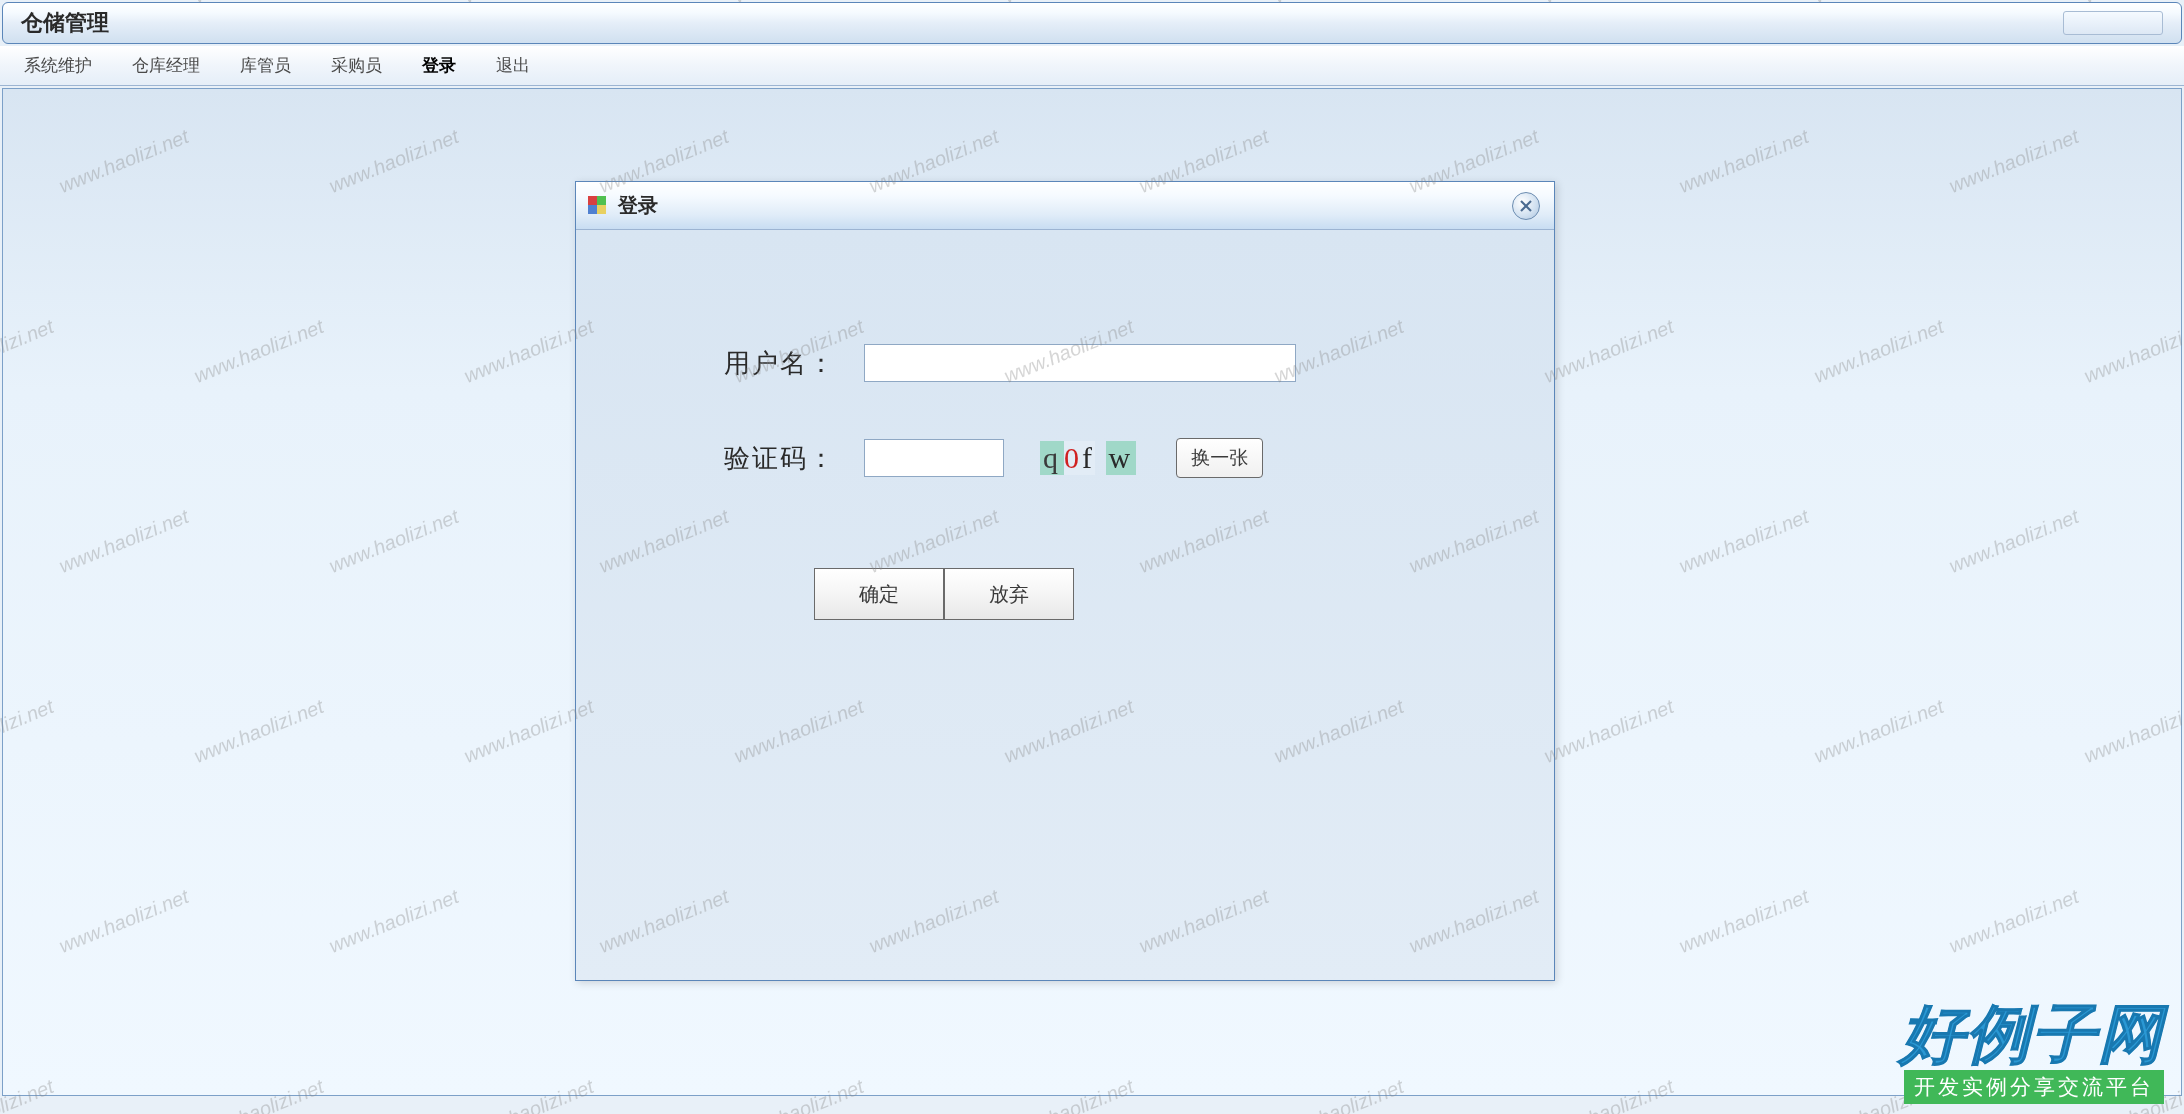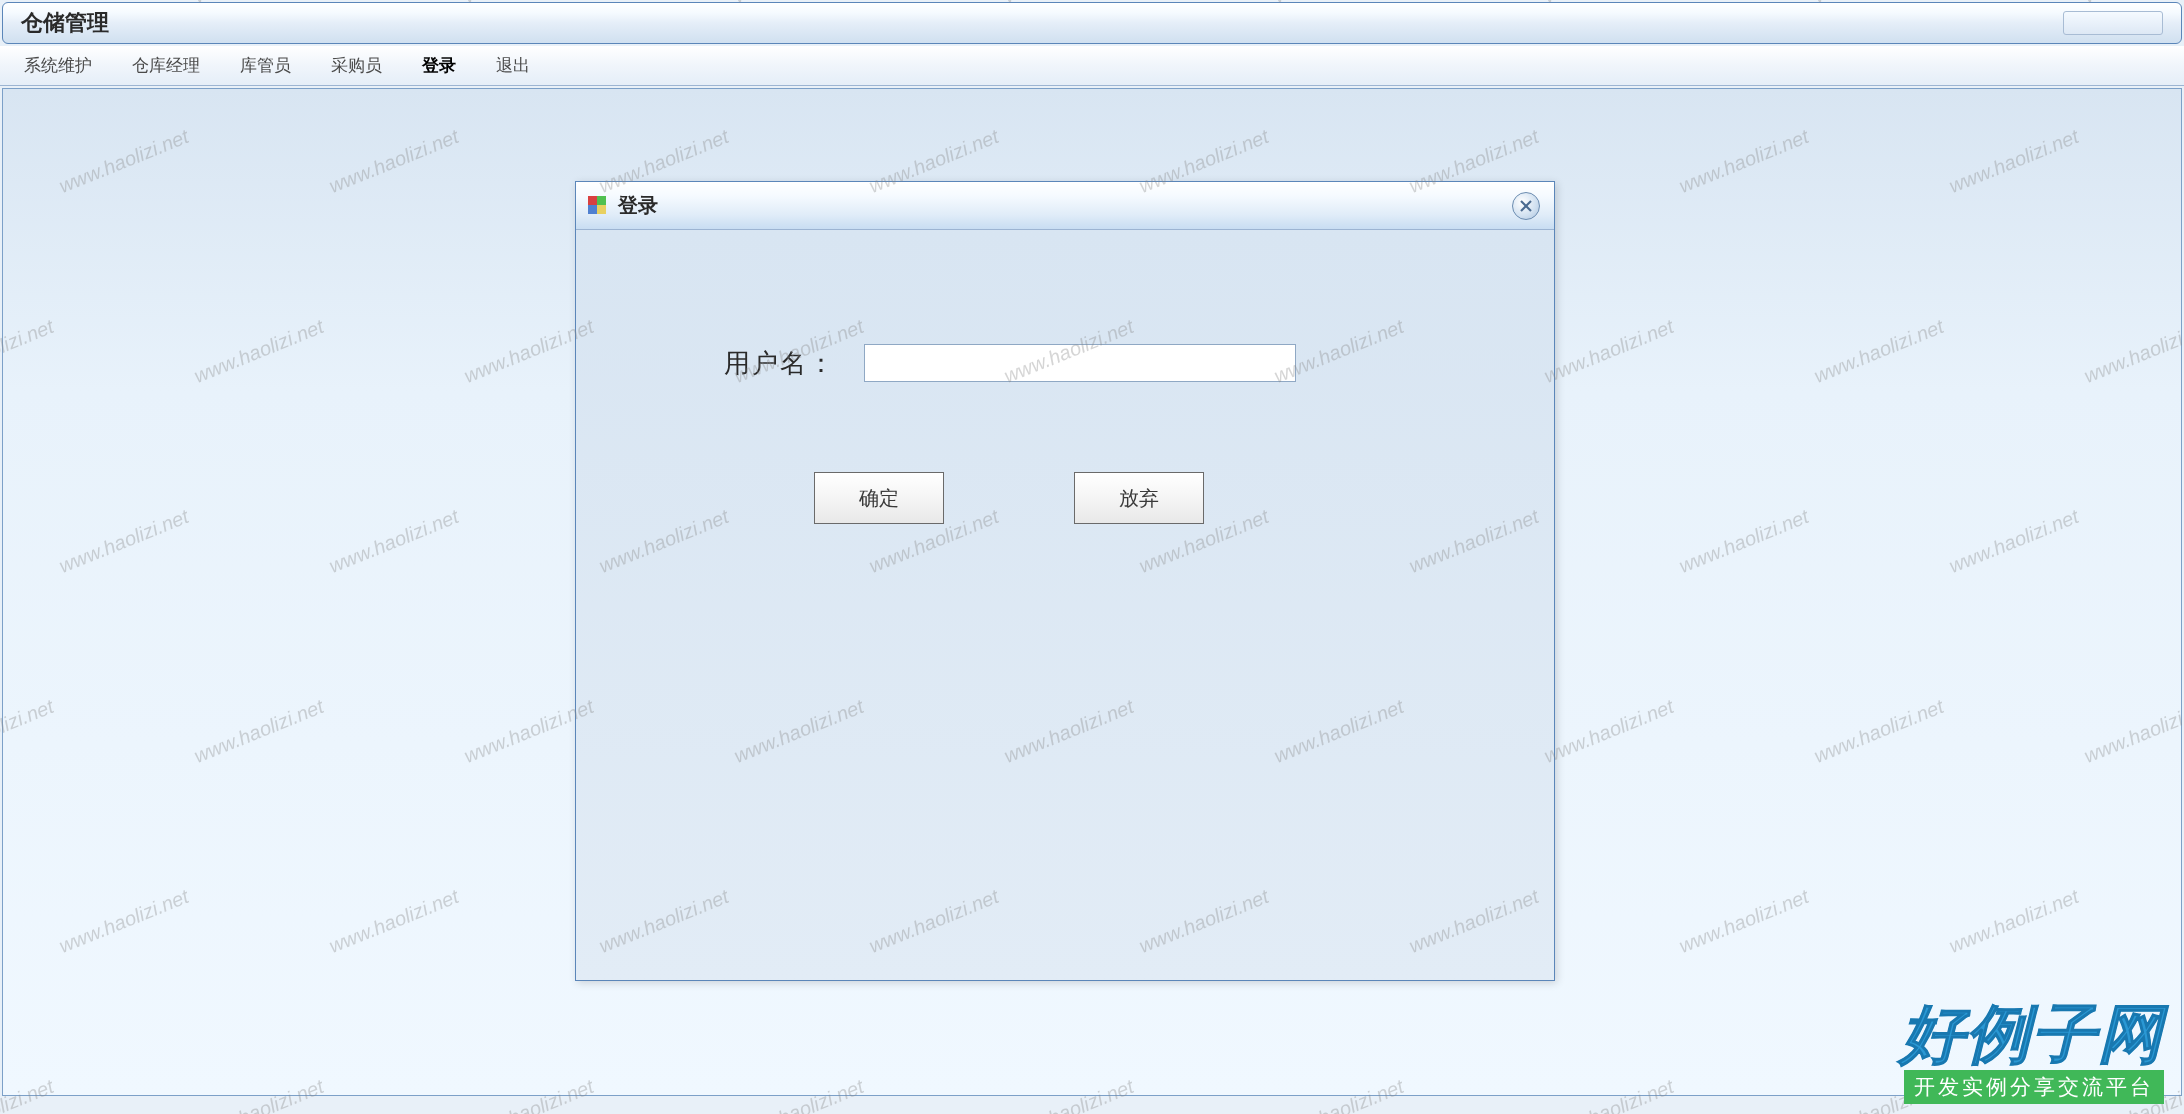--- a/index.html
+++ b/index.html
@@ -225,21 +225,20 @@
       border: 1px solid #6a6a6a;
       background: linear-gradient(to bottom, #ffffff, #f0f0f0);
       border-radius: 4px;
       font-size: 19px;
       color: #3a3a3a;
       cursor: pointer;
     }
     
     .button-row {
       display: flex;
-      gap: 130px;
       margin-top: 90px;
       padding-left: 238px;
     }
     
     .btn-action {
       width: 130px;
       height: 52px;
       border: 1px solid #6a6a6a;
       background: linear-gradient(to bottom, #ffffff 0%, #f5f5f5 50%, #e8e8e8 100%);
       font-size: 20px;
@@ -329,20 +328,32 @@
     </div>
 
     <div class="dialog-body">
 
       <div class="form-row">
         <span class="form-label">用户名：</span>
         <input type="text" class="form-input input-username" value="" style="">
       </div>
 
 
+      <div class="form-row">
+        <span class="form-label">验证码：</span>
+        <input type="text" class="form-input input-captcha" value="" style="">
+        <span class="captcha-display">
+          <span class="captcha-char captcha-c1">q</span>
+          <span class="captcha-char captcha-c2">0</span>
+          <span class="captcha-char captcha-c3">f</span>
+          <span>&nbsp;</span>
+          <span class="captcha-char captcha-c4">w</span>
+        </span>
+        <button class="btn-refresh">换一张</button>
+      </div>
 
       <div class="button-row">
         <button class="btn-action">确定</button>
         <button class="btn-action">放弃</button>
       </div>
 
     </div>
   </div>
 
 </div>

